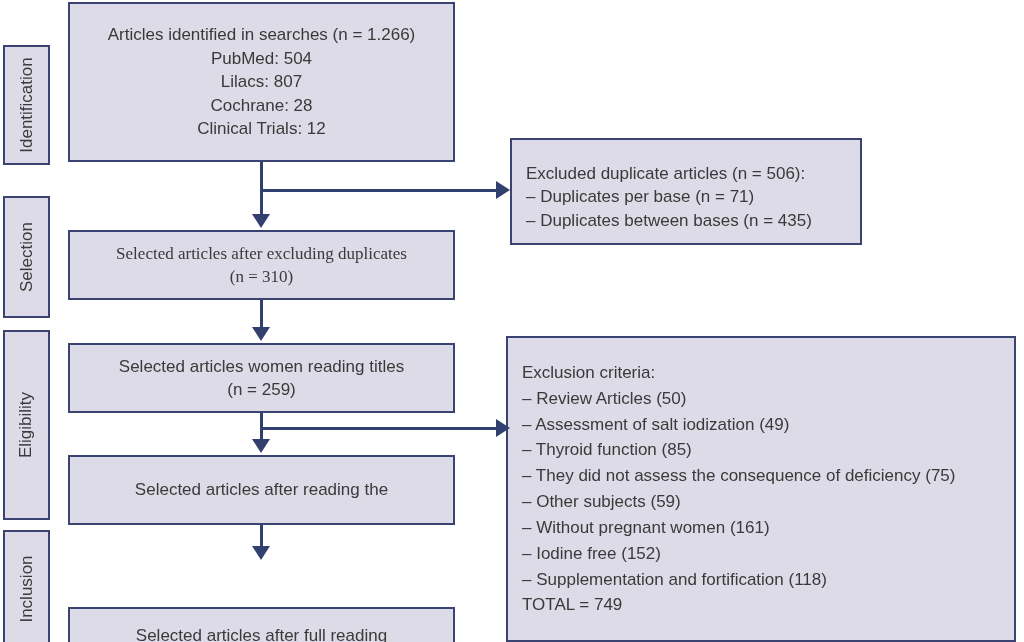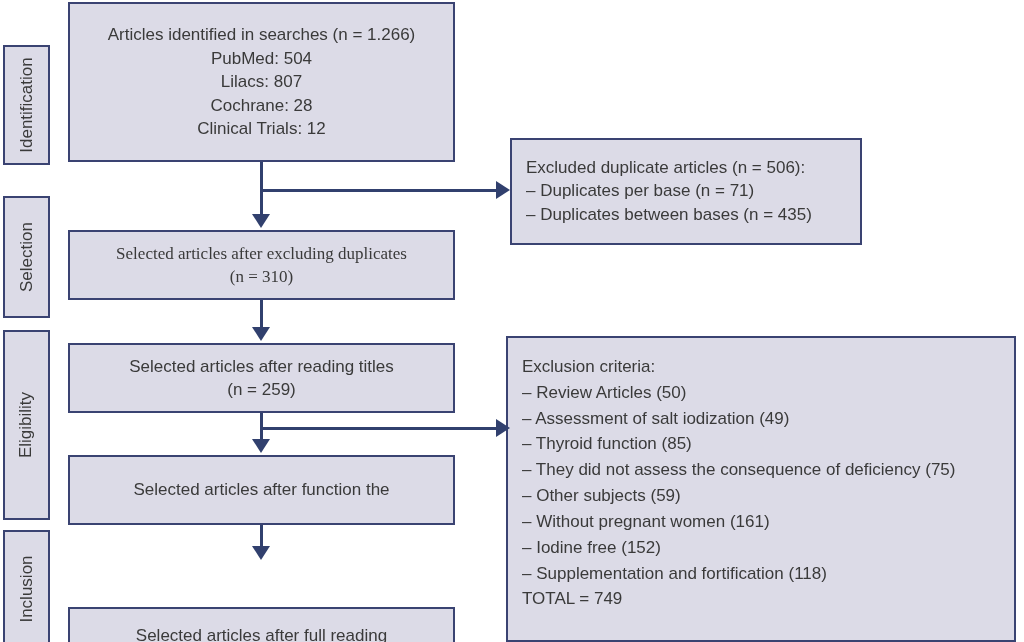--- a/index.html
+++ b/index.html
@@ -41,21 +41,21 @@
   .flow-box .lines {
     width: 100%;
   }
   .flow-box .line {
     display: block;
     white-space: nowrap;
   }
 
   
   .note-box {
-    padding: 16px 14px;
+    padding: 22px 14px;
     text-align: left;
   }
   .note-box .line {
     display: block;
     white-space: nowrap;
   }
 
   
   .stage {
     position: absolute;
@@ -135,28 +135,28 @@
 
   <div class="box flow-box" style="left:68px; top:230px; width:387px; height:70px;font-family:Liberation Serif, serif;">
     <div class="lines">
       <span class="line">Selected articles after excluding duplicates</span>
       <span class="line">(n = 310)</span>
     </div>
   </div>
 
   <div class="box flow-box" style="left:68px; top:343px; width:387px; height:70px;">
     <div class="lines">
-      <span class="line">Selected articles after reading titles</span>
+      <span class="line">Selected articles women reading titles</span>
       <span class="line">(n = 259)</span>
     </div>
   </div>
 
   <div class="box flow-box" style="left:68px; top:455px; width:387px; height:70px;">
     <div class="lines">
-      <span class="line">Selected articles after function the</span>
+      <span class="line">Selected articles after reading the</span>
     </div>
   </div>
 
   <div class="box flow-box" style="left:68px; top:562px; width:387px; height:80px;margin-top:45px;">
     <div class="lines">
       <span class="line">Selected articles after full reading</span>
       <span class="line">(n = 11)</span>
     </div>
   </div>
 

